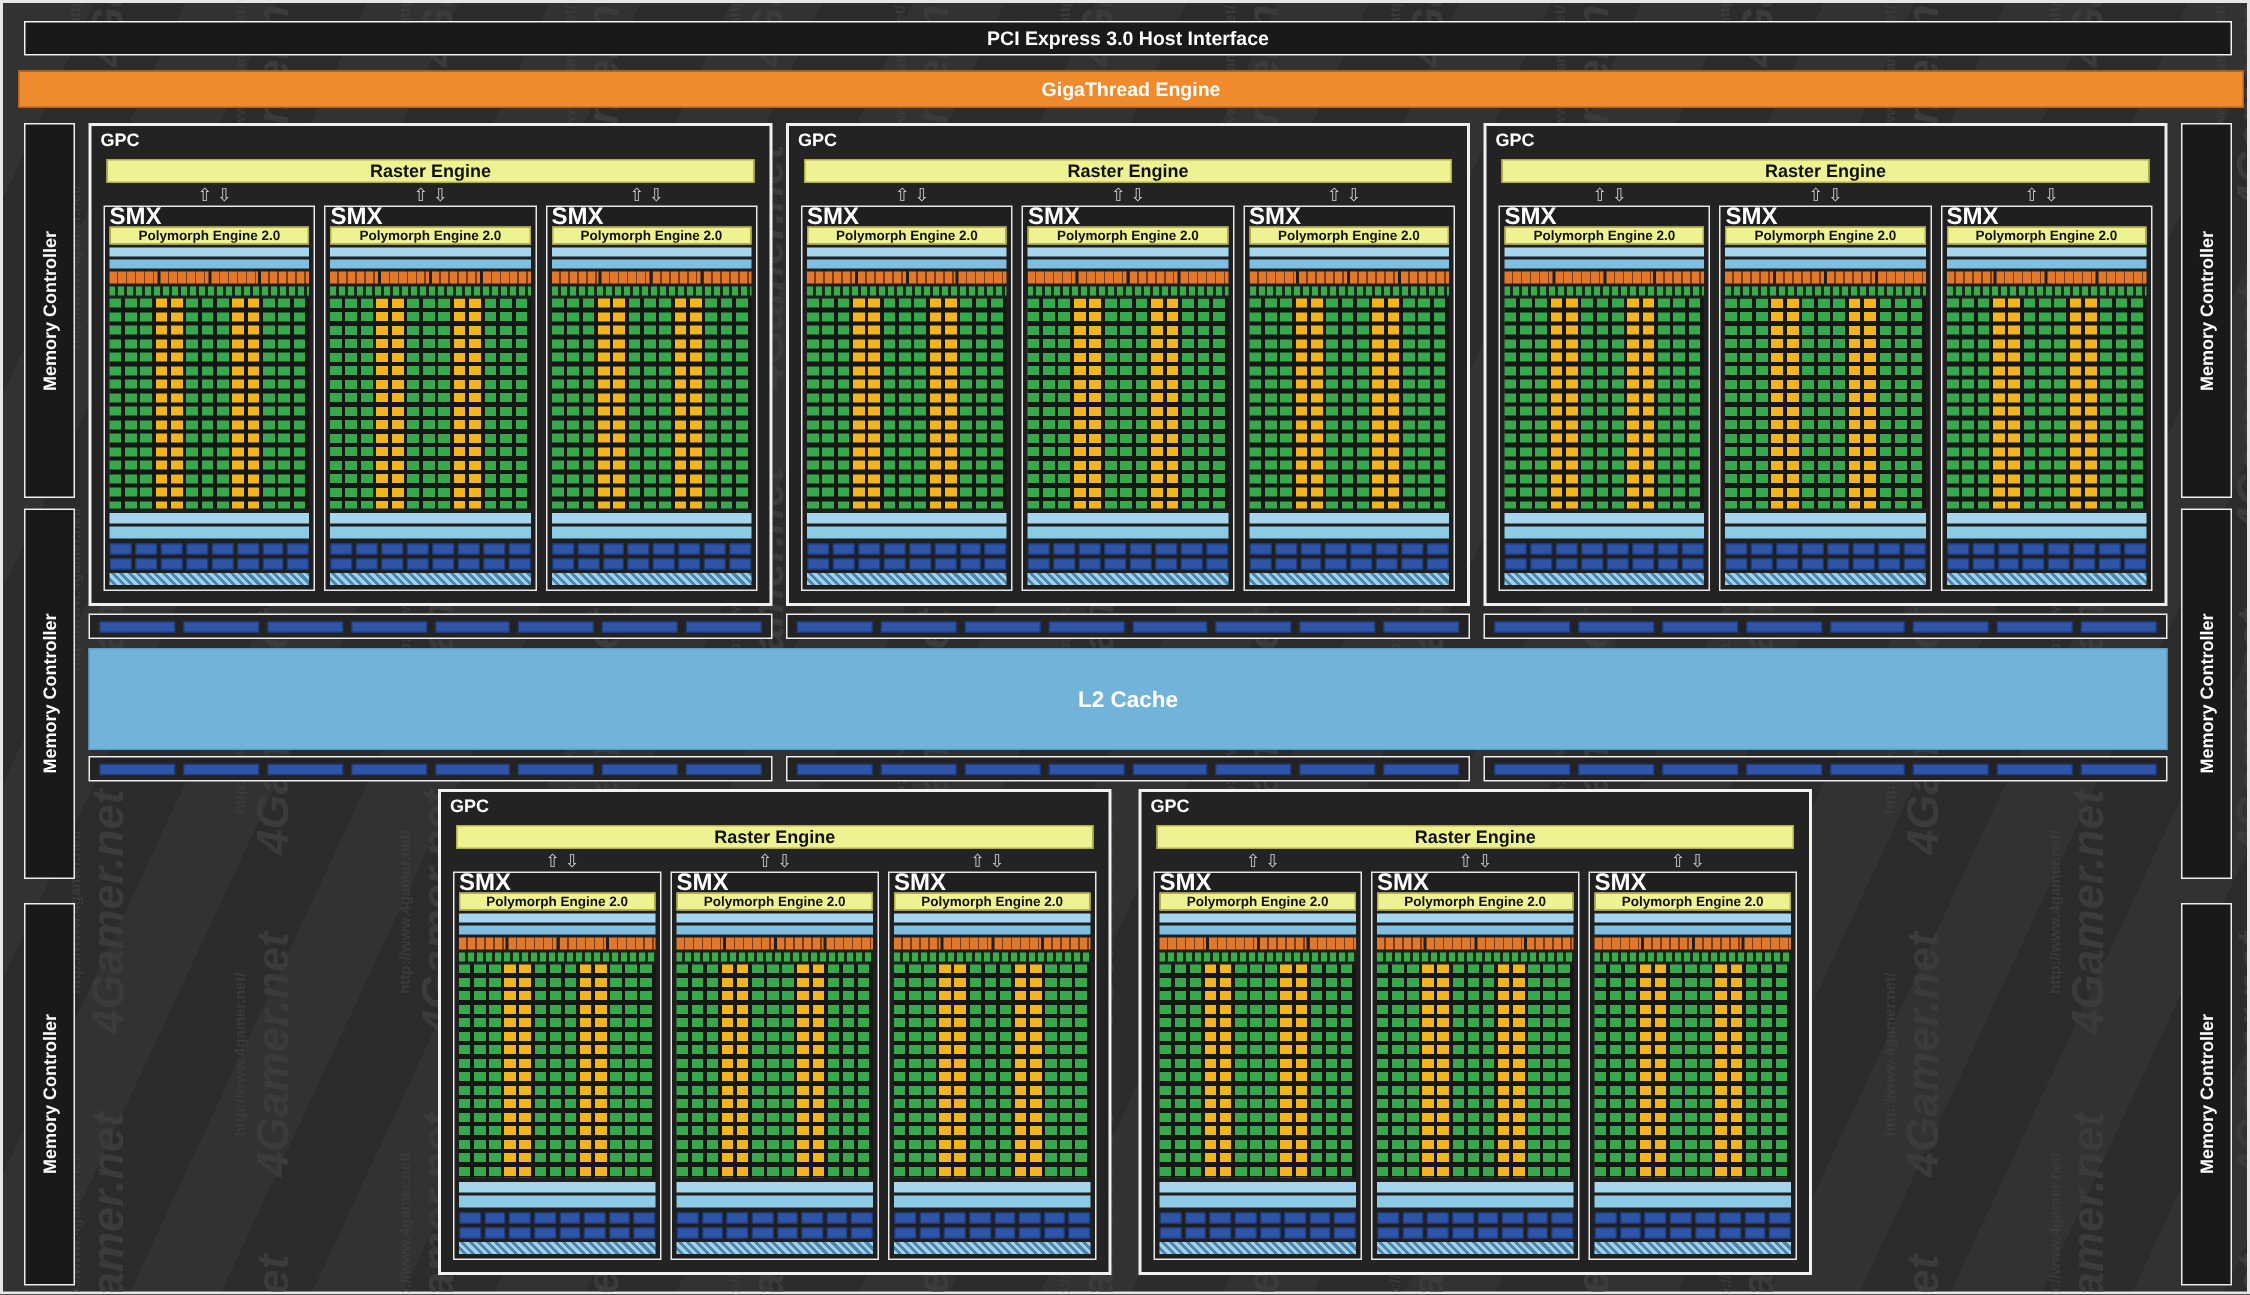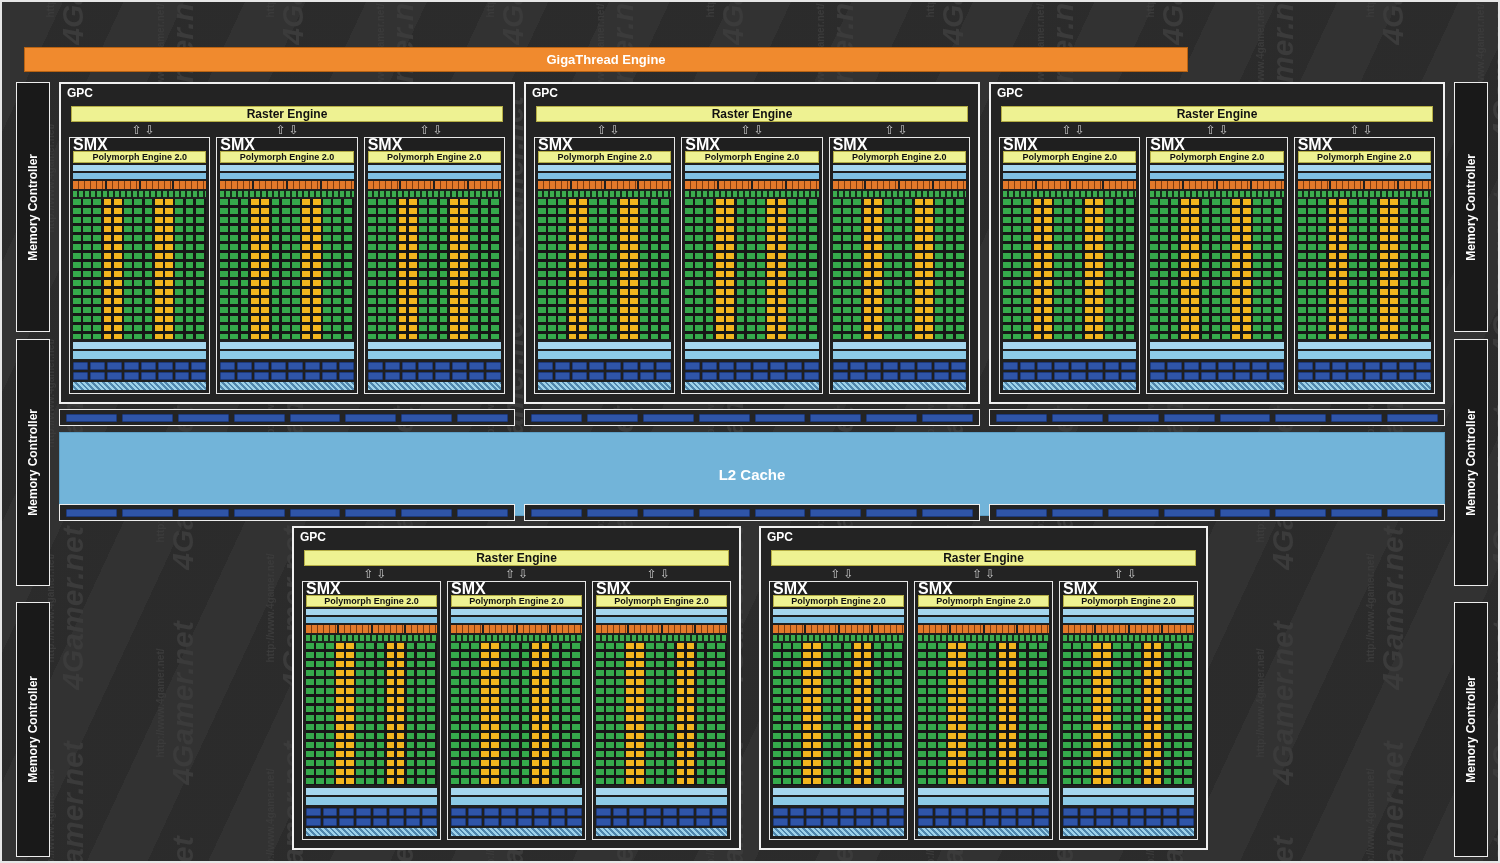--- a/index.html
+++ b/index.html
@@ -11,22 +11,22 @@
     font-family:"Liberation Sans", sans-serif;
   }
   
   #watermarks{position:absolute;inset:0;z-index:0;overflow:hidden;}
   .wm{position:absolute;transform:rotate(-90deg);transform-origin:center;width:210px;text-align:center;color:#3b3b3b;line-height:1.05;user-select:none;}
   .wm-big{display:block;font-size:30px;font-weight:bold;font-style:italic;}
   .wm-url{display:block;font-size:10px;font-weight:bold;}
 
   .bar{position:absolute;z-index:1;display:flex;align-items:center;justify-content:center;font-weight:bold;box-sizing:border-box;}
   #pci{left:14px;top:12px;width:1472px;height:23px;background:#191919;border:1px solid #f2f2f2;color:#ffffff;font-size:13px;}
-  #giga{left:22px;top:45px;width:1164px;height:25px;background:#f08a2e;border:1px solid #b96312;color:#ffffff;font-size:13px;}
-  #l2{left:57px;top:430px;width:1386px;height:84px;background:#72b4d9;border:1px solid #5d9fc6;color:#ffffff;font-size:15px;}
+  #giga{left:10px;top:45px;width:1484px;height:25px;background:#f08a2e;border:1px solid #b96312;color:#ffffff;font-size:13px;}
+  #l2{left:57px;top:430px;width:1386px;height:68px;background:#72b4d9;border:1px solid #5d9fc6;color:#ffffff;font-size:15px;}
 
   .mc{position:absolute;z-index:1;width:34px;background:#191919;border:1px solid #ededed;box-sizing:border-box;display:flex;align-items:center;justify-content:center;}
   .mc span{writing-mode:vertical-rl;transform:rotate(180deg);color:#fff;font-weight:bold;font-size:12px;white-space:nowrap;}
 
   .gpc{position:absolute;z-index:1;background:#232323;border:2px solid #f0f0f0;box-sizing:border-box;}
   .gpc-label{position:absolute;top:2px;left:6px;color:#fff;font-weight:bold;font-size:12px;}
   .raster{position:absolute;top:22px;left:10px;right:10px;height:16px;background:#eef292;border:1px solid #b5ae45;color:#111;font-weight:bold;font-size:12px;display:flex;align-items:center;justify-content:center;box-sizing:border-box;}
   .arrows{position:absolute;top:39px;left:10px;right:10px;height:13px;display:flex;}
   .arrow-cell{flex:1;display:flex;align-items:center;justify-content:center;gap:3px;color:#c9c9c9;font-size:12px;line-height:1;}
   .smx-row{position:absolute;top:53px;left:8px;right:8px;bottom:8px;display:flex;gap:6px;}
@@ -328,20 +328,21 @@
       </div>
       <div class="wm" style="left: 1390px; top: 680px;">
         <span class="wm-url">http://www.4gamer.net/</span>
         <span class="wm-big">4Gamer.net</span>
       </div>
       <div class="wm" style="left: 1390px; top: 895px;">
         <span class="wm-url">http://www.4gamer.net/</span>
         <span class="wm-big">4Gamer.net</span>
       </div>
     </div>
+  <div id="pci" class="bar">PCI Express 3.0 Host Interface</div>
   <div id="giga" class="bar">GigaThread Engine</div>
   <div id="l2" class="bar">L2 Cache</div>
 <div class="gpc" style="left: 57px; top: 80px; width: 456px; height: 322px;">
       <div class="gpc-label">GPC</div>
       <div class="raster">Raster Engine</div>
       <div class="arrows">
         <div class="arrow-cell">
           <span>⇧</span>
           <span>⇩</span>
         </div>

